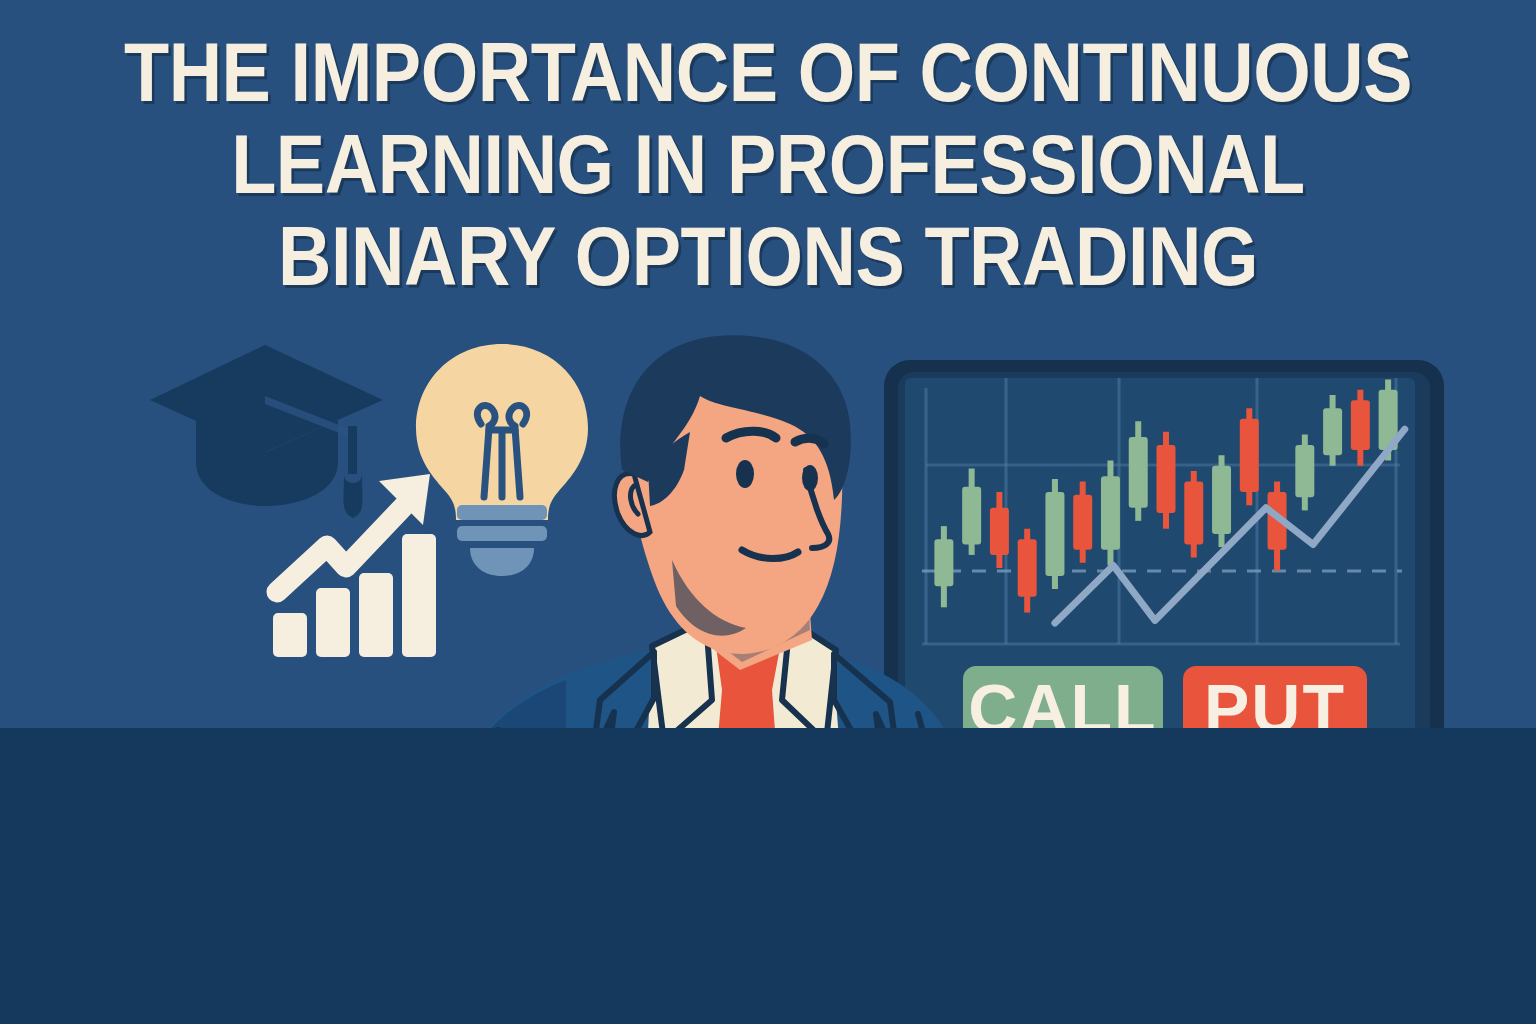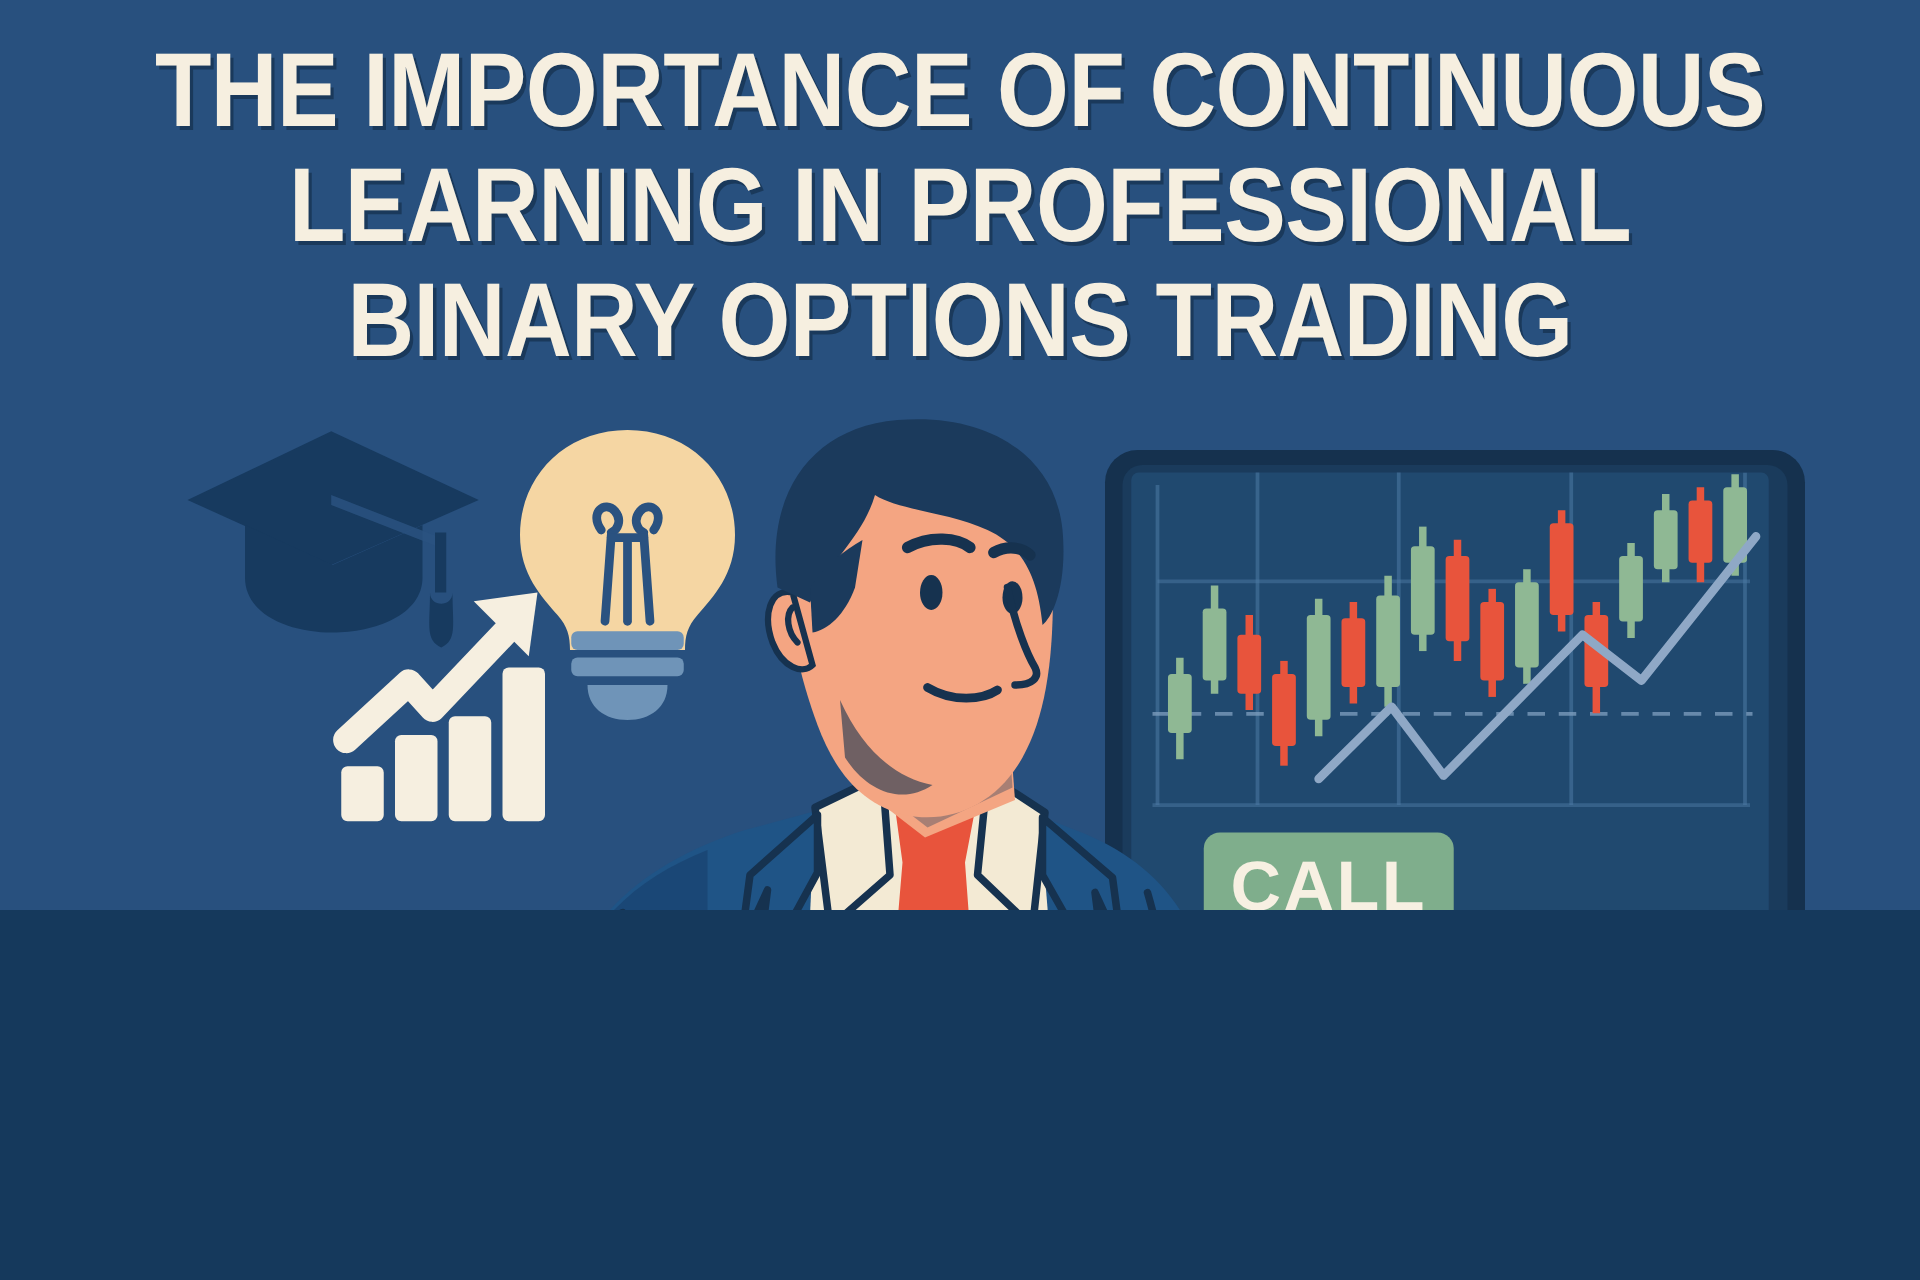--- a/index.html
+++ b/index.html
@@ -30,21 +30,21 @@
   }
 
   
   .trade-btn{
     position:absolute;z-index:32;
     border-radius:13px;
     display:flex;align-items:center;justify-content:center;
     color:#f7f0e2;
     font-family:"Liberation Sans","DejaVu Sans",sans-serif;
     font-weight:bold;
-    font-size:56px;
+    font-size:68px;
     letter-spacing:2px;
     box-shadow:0 3px 0 rgba(12,32,54,.35);
   }
   #btn-call{left:963px;top:666px;width:200px;height:84px;background:#7fae8c;}
   #btn-put{left:1183px;top:666px;width:184px;height:84px;background:#e8543c;}
 </style>
 </head>
 <body>
 
 <div id="stage">
@@ -275,14 +275,15 @@
     </g>
   </svg>
 
   <div id="title-block">
     <span class="tline">THE IMPORTANCE OF CONTINUOUS</span>
     <span class="tline">LEARNING IN PROFESSIONAL</span>
     <span class="tline">BINARY OPTIONS TRADING</span>
   </div>
 
   <div class="trade-btn" id="btn-call">CALL</div>
+  <div class="trade-btn" id="btn-put">PUT</div>
 
 </div>
 
 </body></html>

